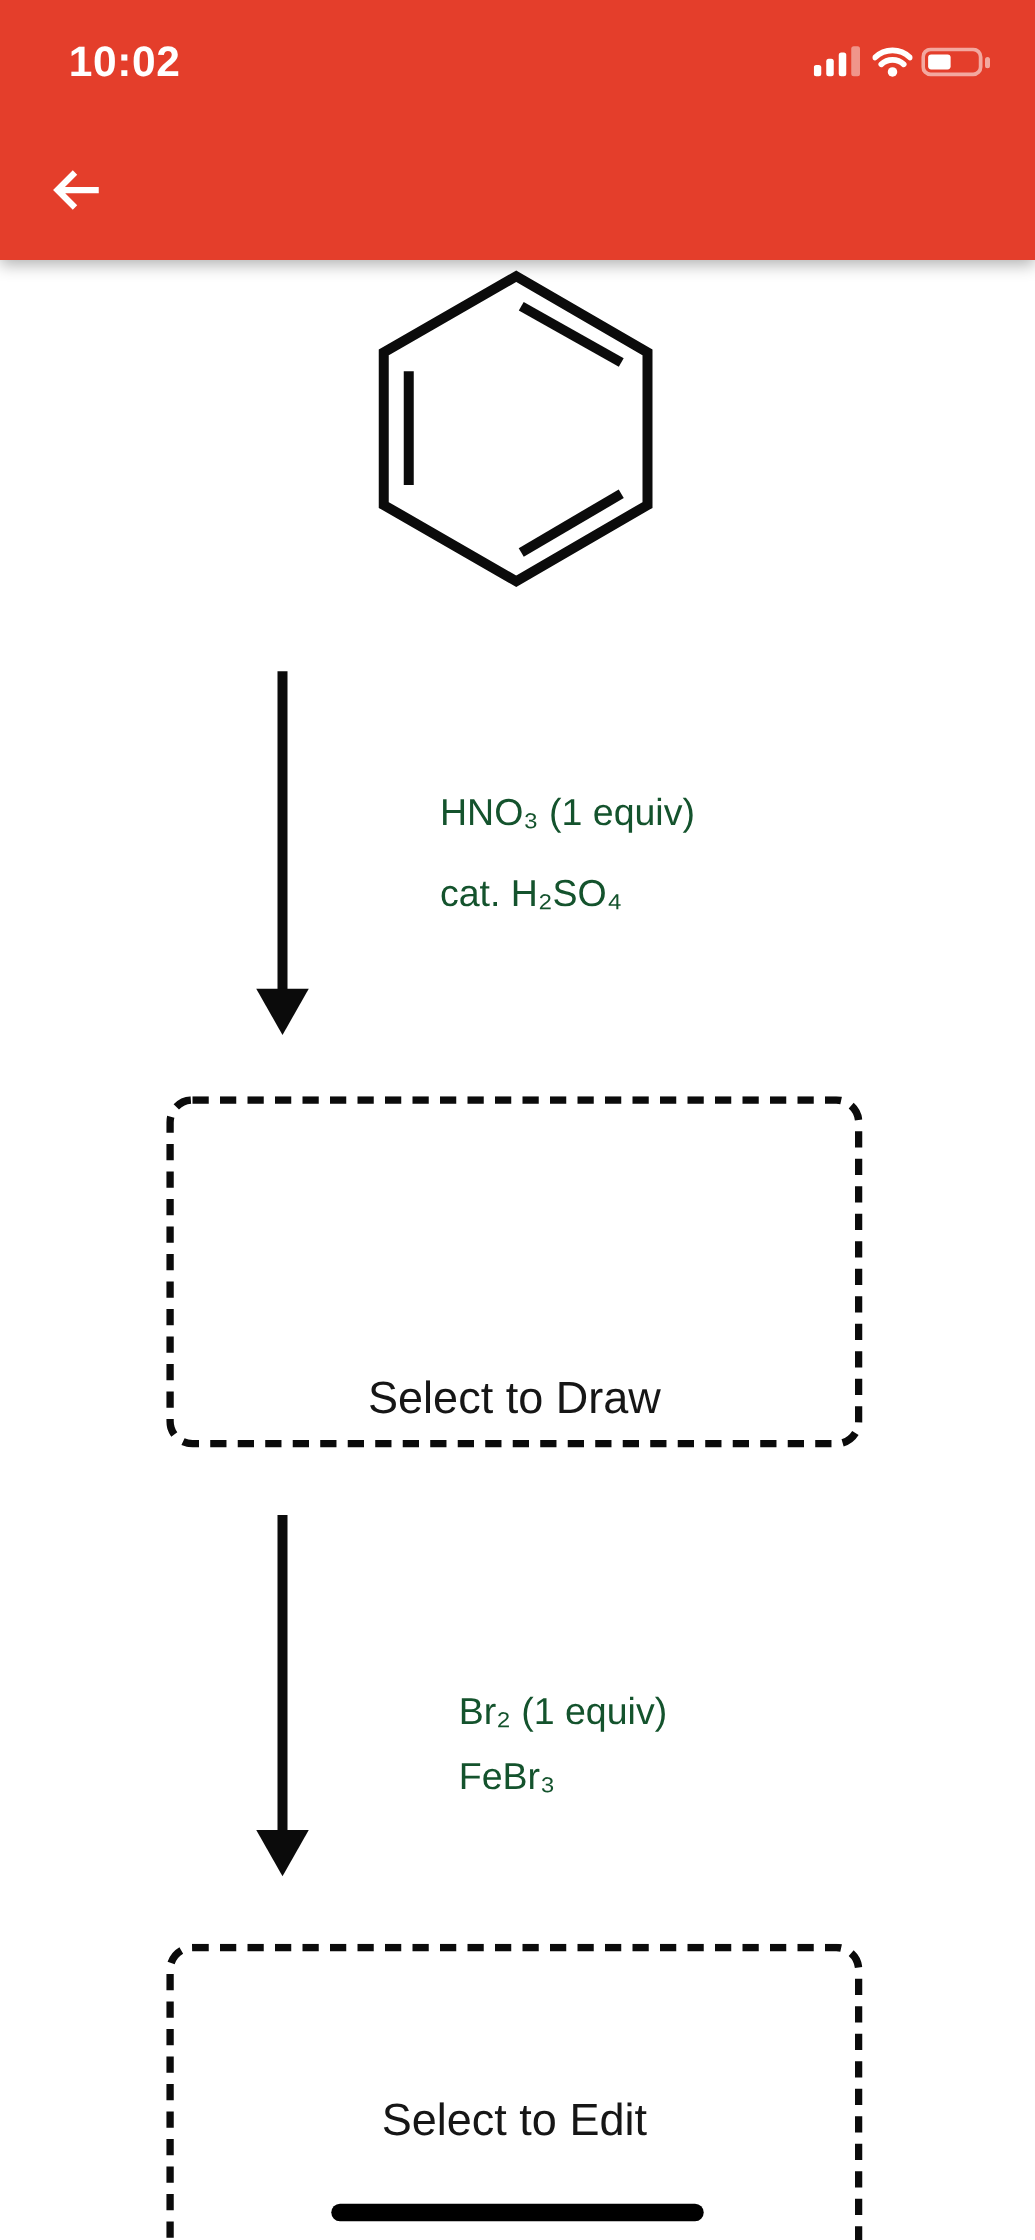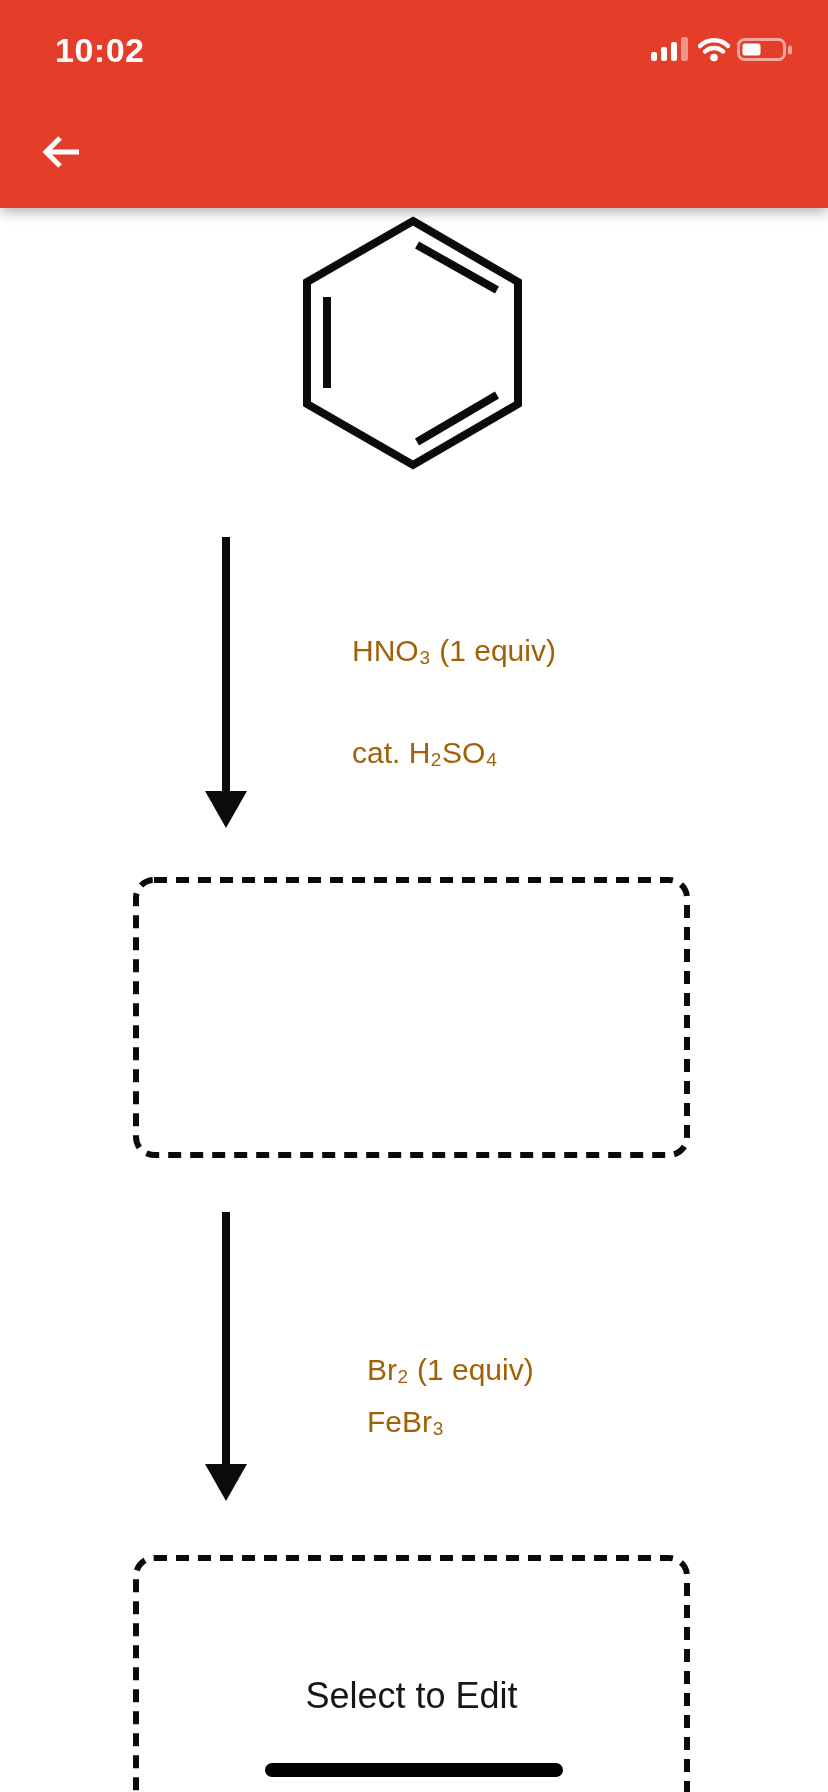--- a/index.html
+++ b/index.html
@@ -32,21 +32,21 @@
   }
   .submit-btn{
     position:absolute;right:65px;top:126px;
     font-size:42px;line-height:52px;font-weight:400;color:#ffffff;
     cursor:pointer;
   }
 
   
   .reagent{
     position:absolute;
-    font-size:30px;line-height:38px;color:#a16207;white-space:nowrap;
+    font-size:30px;line-height:38px;color:#14532d;white-space:nowrap;
   }
   .select-box{position:absolute;left:133px;width:557px;}
   .select-box svg{position:absolute;left:0;top:0;}
   .select-label{
     position:absolute;left:0;width:100%;text-align:center;
     font-size:36px;line-height:40px;color:#161616;white-space:nowrap;
   }
   .home-indicator{
     position:absolute;left:265px;top:1763px;width:298px;height:14px;
     border-radius:7px;background:#000;
@@ -95,26 +95,27 @@
     <line x1="32" y1="87" x2="32" y2="178" stroke="#0b0b0b" stroke-width="8"></line>
     <line x1="202" y1="185" x2="122" y2="232" stroke="#0b0b0b" stroke-width="8"></line>
   </svg>
 
   <svg class="abs" style="left:200px;top:533px;" width="52" height="298" viewBox="0 0 52 298">
     <line x1="26" y1="4" x2="26" y2="262" stroke="#0b0b0b" stroke-width="8"></line>
     <polygon points="5,258 47,258 26,295" fill="#0b0b0b"></polygon>
   </svg>
 
   <div class="reagent" style="left:352px;top:632px;">HNO₃ (1 equiv)</div>
-  <div class="reagent" style="left:352px;top:734px;">cat. H₂SO₄</div>
+  <div class="reagent" style="left:352px;top:697px;">cat. H₂SO₄</div>
 
   <div class="select-box" style="top:877px;height:281px;">
     <svg width="557" height="281" viewBox="0 0 557 281">
       <rect x="3" y="3" width="551" height="275" rx="18" fill="none" stroke="#0b0b0b" stroke-width="6" stroke-dasharray="13 9"></rect>
     </svg>
+    <div class="select-label" style="bottom:20px;">Select to Draw</div>
   </div>
 
   <svg class="abs" style="left:200px;top:1208px;" width="52" height="296" viewBox="0 0 52 296">
     <line x1="26" y1="4" x2="26" y2="260" stroke="#0b0b0b" stroke-width="8"></line>
     <polygon points="5,256 47,256 26,293" fill="#0b0b0b"></polygon>
   </svg>
 
   <div class="reagent" style="left:367px;top:1351px;">Br₂ (1 equiv)</div>
   <div class="reagent" style="left:367px;top:1403px;">FeBr₃</div>
 

